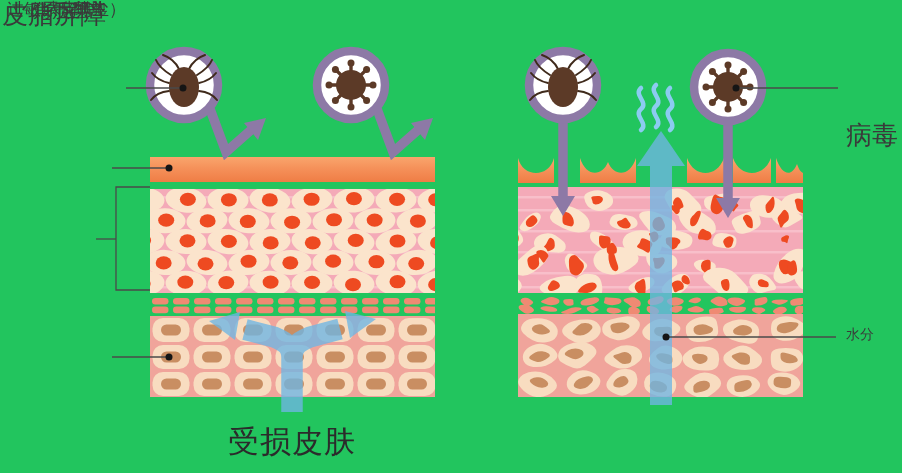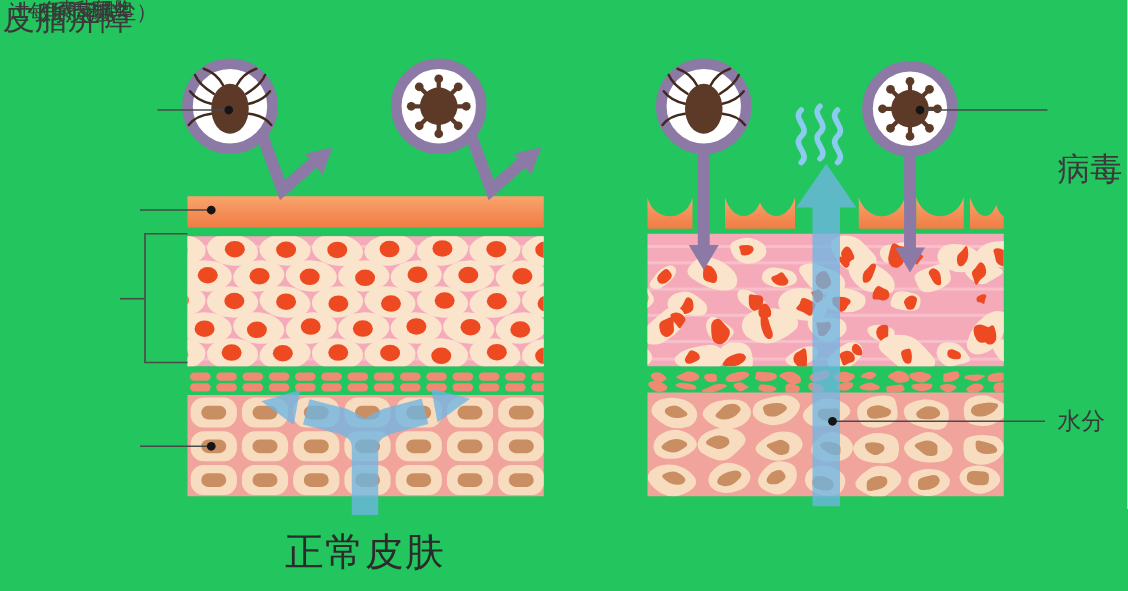--- a/index.html
+++ b/index.html
@@ -472,16 +472,16 @@
     <circle cx="736" cy="88" r="3.5"></circle>
     <circle cx="666" cy="337" r="3.5"></circle>
   </g>
 </svg>
 
 <div class="lbl r" style="left:0;top:78;width:126px;font-size:17px;">过敏原（螨尘）</div>
 <div class="lbl r" style="left:0;top:158;width:106px;font-size:26px;">皮脂屏障</div>
 <div class="lbl r" style="left:0;top:229;width:90px;font-size:19px;">角质层</div>
 <div class="lbl r" style="left:0;top:347;width:106px;font-size:15px;">表皮细胞</div>
 <div class="lbl" style="left:846;left:846px;top:77px;font-size:26px;margin-top:44px;">病毒</div>
-<div class="lbl" style="left:846px;top:327px;font-size:19px;">水分</div>
-<div class="lbl title" style="left:192px;top:424px;width:200px;">正常皮肤</div>
+<div class="lbl" style="left:846px;top:327px;font-size:14px;">水分</div>
+<div class="lbl title" style="left:192px;top:424px;width:200px;">受损皮肤</div>
 
 </div>
 
 </body></html>

